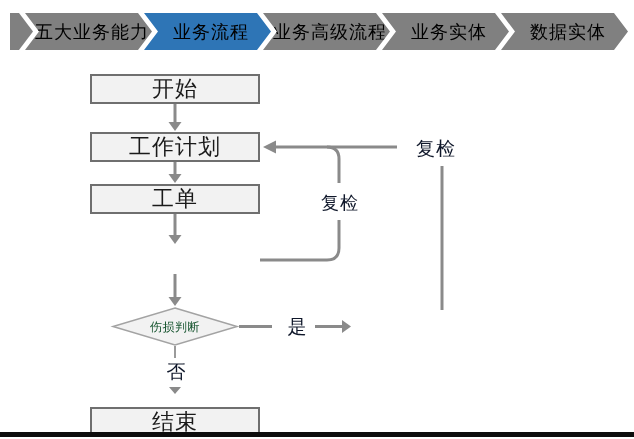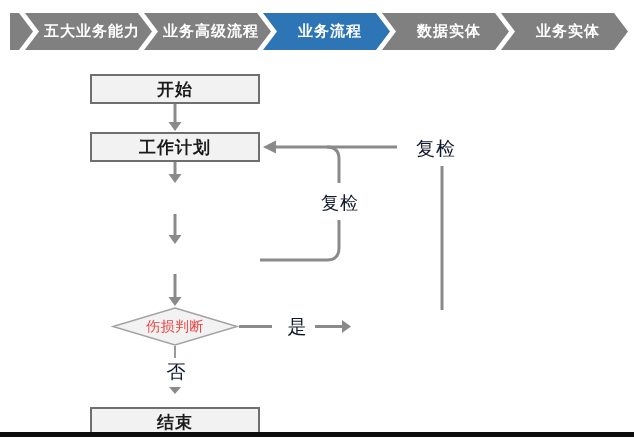--- a/index.html
+++ b/index.html
@@ -11,42 +11,42 @@
   
   .breadcrumb{position:absolute;left:10px;top:13px;width:618px;height:37px;display:flex;align-items:stretch;}
   .crumb-lead{
     width:23px;background:#808080;flex:0 0 23px;
     clip-path:polygon(0 0, 9px 0, 100% 50%, 9px 100%, 0 100%);
   }
   .crumb{
     flex:1 1 0;margin-left:-8px;background:#808080;
     clip-path:polygon(0 0, calc(100% - 14px) 0, 100% 50%, calc(100% - 14px) 100%, 0 100%, 14px 50%);
     display:flex;align-items:center;justify-content:center;
-    color:#ffffff;font-size:15px;font-weight:bold;letter-spacing:1px;
+    color:#000000;font-size:18px;font-weight:normal;letter-spacing:1px;
     padding-left:7px;box-sizing:border-box;cursor:pointer;white-space:nowrap;
   }
   .crumb.active{background:#2e75b6;}
 
   
   .node{
     position:absolute;background:#f2f2f2;border:2px solid #6f6f6f;box-sizing:border-box;
     display:flex;align-items:center;justify-content:center;
-    font-size:17px;color:#1a1a1a;letter-spacing:1px;white-space:nowrap;font-weight:bold;
+    font-size:22px;color:#1a1a1a;letter-spacing:1px;white-space:nowrap;
   }
   .node-start  {left:90px;top:74px;width:170px;height:30px;}
   .node-plan   {left:90px;top:132px;width:170px;height:30px;}
   .node-order  {left:90px;top:184px;width:170px;height:30px;}
   .node-inspect{left:90px;top:245px;width:170px;height:29px;}
   .node-repair {left:352px;top:310px;width:181px;height:30px;}
   .node-end    {left:90px;top:395px;width:170px;height:30px;margin-top:12px;}
 
   .diamond-label{
     position:absolute;left:113px;top:308px;width:124px;height:38px;
     display:flex;align-items:center;justify-content:center;
-    font-size:14px;color:#ef4444;letter-spacing:0.5px;white-space:nowrap;
+    font-size:12px;color:#14532d;letter-spacing:0.5px;white-space:nowrap;
   }
 
   
   .edge-label{position:absolute;color:#0f172a;text-align:center;white-space:nowrap;}
   .lbl-recheck-mid  {left:310px;top:191px;width:60px;font-size:18px;letter-spacing:1px;}
   .lbl-recheck-right{left:406px;top:136px;width:60px;font-size:19px;letter-spacing:1px;}
   .lbl-yes{left:277px;top:314px;width:40px;font-size:19px;}
   .lbl-no {left:155px;top:359px;width:42px;font-size:19px;}
 
   svg.overlay{position:absolute;left:0;top:0;pointer-events:none;}
@@ -58,24 +58,24 @@
   .bottom-bar{position:absolute;left:0;top:432px;width:634px;height:5px;background:#0d0d0d;}
 </style>
 </head>
 <body>
 
 <div class="canvas">
 
   <div class="breadcrumb">
     <div class="crumb-lead"></div>
     <div class="crumb">五大业务能力</div>
+    <div class="crumb active">业务流程</div>
     <div class="crumb">业务高级流程</div>
-    <div class="crumb active">业务流程</div>
+    <div class="crumb">业务实体</div>
     <div class="crumb">数据实体</div>
-    <div class="crumb">业务实体</div>
   </div>
 
   <svg class="overlay" width="634" height="439" viewBox="0 0 634 439">
 
     <path class="conn" d="M175 104 V122"></path>
     <polygon class="arrowhead" points="168.5,122 181.5,122 175,131"></polygon>
 
     <path class="conn" d="M175 162 V174"></path>
     <polygon class="arrowhead" points="168.5,174 181.5,174 175,183"></polygon>
 
@@ -97,20 +97,21 @@
     <path class="conn" d="M239 326.5 H272"></path>
     <path class="conn" d="M315 326.5 H342"></path>
     <polygon class="arrowhead" points="342,320 342,333 351,326.5"></polygon>
 
     <path class="conn-thin" d="M175 346 V358"></path>
     <polygon class="arrowhead" points="169,387 181,387 175,394"></polygon>
   </svg>
 
   <div class="node node-start">开始</div>
   <div class="node node-plan">工作计划</div>
+  <div class="node node-order">工单</div>
   <div class="diamond-label">伤损判断</div>
   <div class="node node-end">结束</div>
 
   <div class="edge-label lbl-recheck-mid">复检</div>
   <div class="edge-label lbl-recheck-right">复检</div>
   <div class="edge-label lbl-yes">是</div>
   <div class="edge-label lbl-no">否</div>
 
   <div class="bottom-bar"></div>
 </div>

